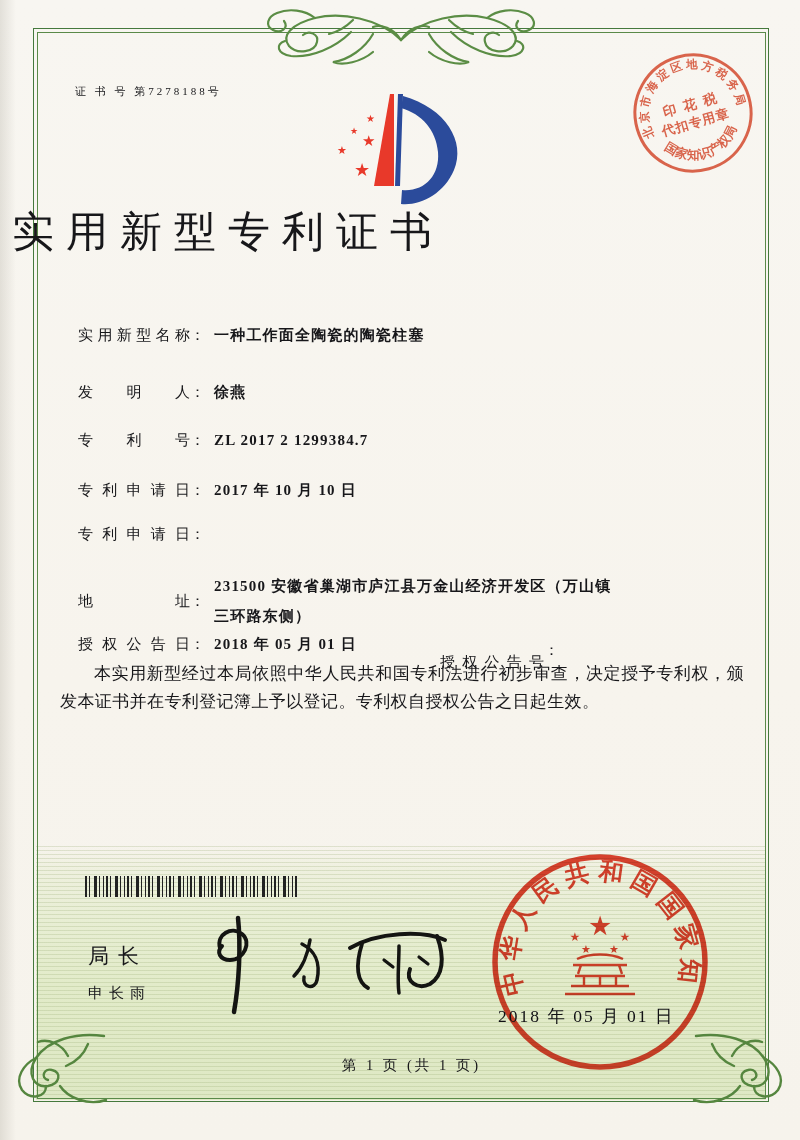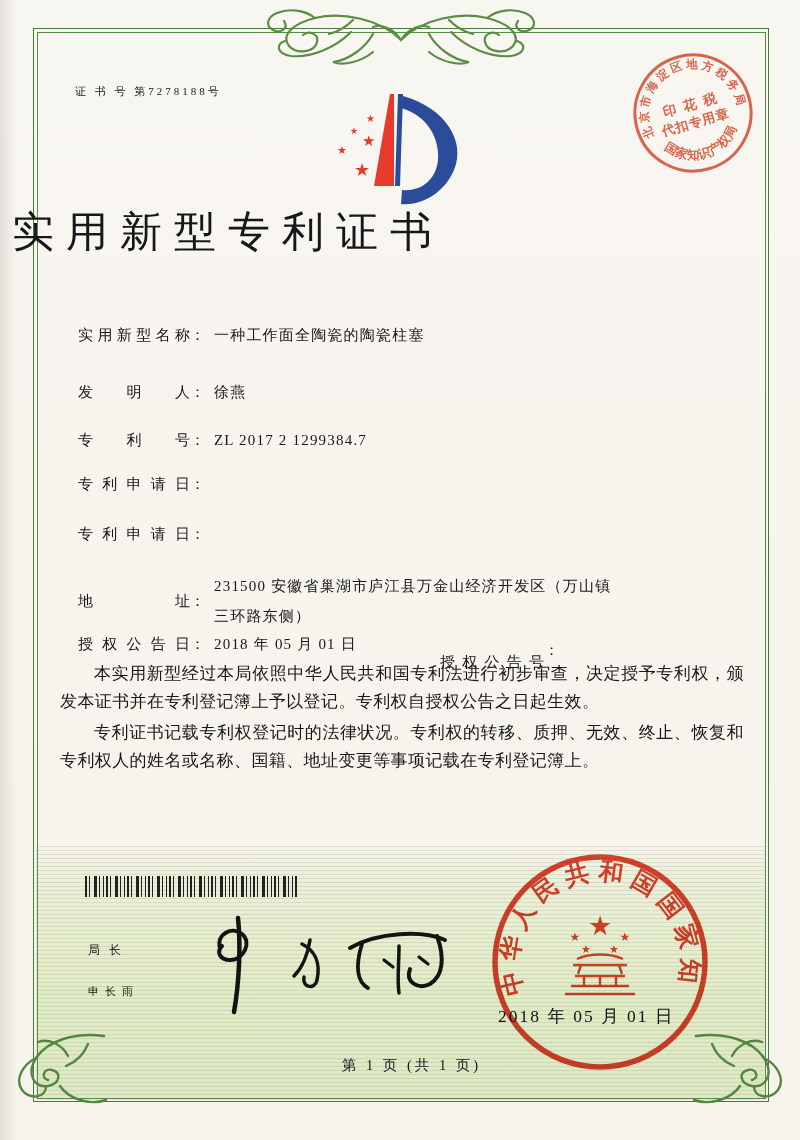--- a/index.html
+++ b/index.html
@@ -29,37 +29,37 @@
 
   .cert-no { position:absolute; left:75px; top:84px; font-size:11px; letter-spacing:3px; z-index:3; }
   .logo { position:absolute; left:328px; top:86px; width:164px; height:128px; z-index:3; }
   .title { position:absolute; left:0; width:100%; top:204px; text-align:left;
     font-size:42px; font-weight:normal; letter-spacing:12px; text-indent:12px; z-index:3; }
 
   .frow { position:absolute; left:78px; display:flex; align-items:center; z-index:3; font-size:15px; }
   .f-label { display:inline-block; width:112px; text-align:justify; text-align-last:justify; flex:none; }
   .f-label.w104 { width:104px;margin-top:24px; }
   .f-colon { flex:none; margin-right:9px; }
-  .f-value { letter-spacing:1.2px; white-space:pre-line; line-height:30px; }
+  .f-value { letter-spacing:1.2px; white-space:pre-line; line-height:30px;font-weight:bold; }
   .frow.right-col { left:440px; }
 
   .paras { position:absolute; left:60px; width:684px; top:660px; z-index:3; }
   .paras p { font-size:17px; line-height:27.5px; text-indent:34px; text-align:justify;
     letter-spacing:.4px; margin-bottom:4px; }
 
   .barcode { position:absolute; left:85px; top:876px; width:213px; height:21px; z-index:3;
     background:repeating-linear-gradient(90deg,
       #222 0 2px, transparent 2px 4px,
       #222 4px 5px, transparent 5px 9px,
       #222 9px 12px, transparent 12px 14px,
       #222 14px 15px, transparent 15px 18px,
       #222 18px 19px, transparent 19px 21px); }
 
-  .signer-title { position:absolute; left:88px; top:942px; font-size:12px; letter-spacing:9px; z-index:3; }
-  .signer-name  { position:absolute; left:88px; top:984px; font-size:11px; letter-spacing:6px; z-index:3; }
+  .signer-title { position:absolute; left:88px; top:942px; font-size:21px; letter-spacing:9px; z-index:3; }
+  .signer-name  { position:absolute; left:88px; top:984px; font-size:15px; letter-spacing:6px; z-index:3; }
   .signature { position:absolute; left:198px; top:910px; width:266px; height:110px; z-index:4;
     mix-blend-mode:multiply; }
 
   .seal { position:absolute; left:485px; top:847px; width:230px; height:230px; z-index:4;
     mix-blend-mode:multiply; opacity:.95; }
   .seal-date { position:absolute; left:498px; top:1004px; font-size:17.5px; letter-spacing:2px;
     color:#101014; z-index:5; }
 
   .stamp { position:absolute; left:630px; top:50px; width:126px; height:126px; z-index:4;
     transform:rotate(-16deg); mix-blend-mode:multiply; opacity:.92; }
@@ -134,20 +134,21 @@
   <span class="f-value">徐燕</span>
 </div>
 <div class="frow" style="top:425px">
   <span class="f-label">专利号</span>
     <span class="f-colon">：</span>
   <span class="f-value">ZL 2017 2 1299384.7</span>
 </div>
 <div class="frow" style="top:475px">
   <span class="f-label">专利申请日</span>
     <span class="f-colon">：</span>
+  <span class="f-value">2017 年 10 月 10 日</span>
 </div>
 <div class="frow" style="top:525px">
   <span class="f-label">专利申请日</span>
     <span class="f-colon">：</span>
 </div>
 <div class="frow" style="top:571px">
   <span class="f-label">地址</span>
     <span class="f-colon">：</span>
   <span class="f-value">231500 安徽省巢湖市庐江县万金山经济开发区（万山镇
 三环路东侧）</span>
@@ -157,21 +158,20 @@
     <span class="f-colon">：</span>
   <span class="f-value">2018 年 05 月 01 日</span>
 </div>
 <div class="frow right-col" style="top:629px">
   <span class="f-label w104">授权公告号</span>
     <span class="f-colon">：</span>
 </div>
 
 <div class="paras">
   <p>本实用新型经过本局依照中华人民共和国专利法进行初步审查，决定授予专利权，颁发本证书并在专利登记簿上予以登记。专利权自授权公告之日起生效。</p>
-  <p>专利证书记载专利权登记时的法律状况。专利权的转移、质押、无效、终止、恢复和专利权人的姓名或名称、国籍、地址变更等事项记载在专利登记簿上。</p>
 </div>
 
 <div class="barcode"></div>
 
 <div class="signer-title">局长</div>
 <div class="signer-name">申长雨</div>
 
 <svg class="signature" viewBox="0 0 266 110">
   <g stroke="#161616" fill="none" stroke-linecap="round">
     <path d="M22 38 C18 24 34 16 44 24 C54 32 46 50 32 50 C22 50 18 42 24 36" stroke-width="4"></path>

